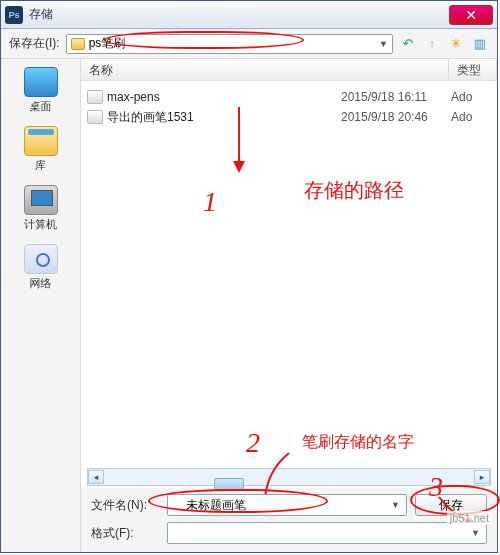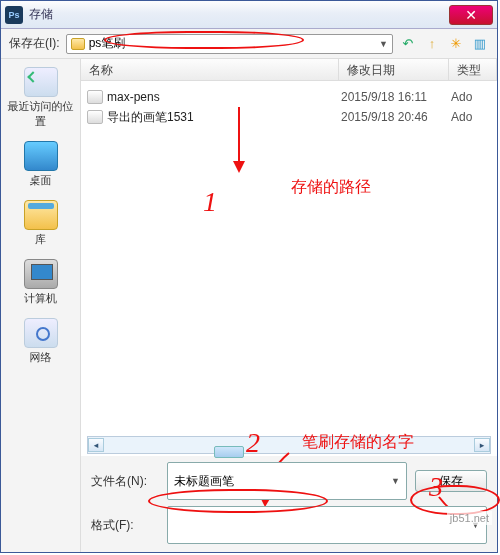--- a/index.html
+++ b/index.html
@@ -37,35 +37,35 @@
 .c-name{flex:1}.c-date{width:110px}.c-type{width:48px}
 .filelist{flex:1;position:relative;padding:6px 0}
 .frow{display:flex;align-items:center;height:20px;padding:0 6px}
 .frow .ficon{width:16px;height:14px;margin-right:4px;background:linear-gradient(#fff,#ddd);border:1px solid #bbb;border-radius:2px}
 .frow .fn{flex:1;color:#222}
 .frow .fd{width:110px;color:#555}
 .frow .ft{width:40px;color:#555}
 .annot{position:absolute;color:#e11;pointer-events:none}
 .a1-arrow{left:148px;top:26px}
 .a1-arrow svg{overflow:visible}
-.a1-text{left:210px;top:96px;font-size:16px}
+.a1-text{left:223px;top:96px;font-size:20px}
 .a1-num{left:122px;top:105px;font-size:28px;font-style:italic;font-family:serif}
 .a2-num{left:165px;top:346px;font-size:28px;font-style:italic;font-family:serif}
 .a2-text{left:221px;top:351px;font-size:16px}
 .a2-arrow{left:178px;top:370px}
 .a3-num{left:348px;top:390px;font-size:28px;font-style:italic;font-family:serif}
 .a3-arrow{left:352px;top:414px}
 .hscroll{height:18px;border:1px solid #bcd;background:#eaf3fb;display:flex;align-items:center;margin:2px 6px}
 .hscroll .btn{width:16px;height:14px;background:linear-gradient(#f8fbff,#d7e6f5);border:1px solid #acd;display:flex;align-items:center;justify-content:center;color:#357;font-size:9px}
 .hscroll .track{flex:1;position:relative}
 .hscroll .thumb{position:absolute;left:110px;top:1px;width:30px;height:12px;background:linear-gradient(#cfe6fb,#a7cdee);border:1px solid #7bb;border-radius:2px}
 .bottom{padding:6px 10px 8px;background:#f4f4f4;display:flex;flex-direction:column;gap:6px}
 .brow{display:flex;align-items:center;gap:8px}
 .brow .bl{width:68px;color:#333}
-.brow .bcombo{flex:1;height:38px;border:1px solid #8aa;background:#fff;border-radius:2px;display:flex;align-items:center;padding:0 6px;position:relative}
+.brow .bcombo{flex:1;height:22px;border:1px solid #8aa;background:#fff;border-radius:2px;display:flex;align-items:center;padding:0 18px;position:relative}
 .brow .bcombo .arrow{position:absolute;right:6px;color:#555;font-size:9px}
 .brow .bbtn{width:72px;height:22px;border:1px solid #8aa;background:linear-gradient(#fdfdfd,#e7e7e7);border-radius:3px;display:flex;align-items:center;justify-content:center}
 .redcirc2{position:absolute;left:148px;top:489px;width:180px;height:24px;border:2px solid #e11;border-radius:50%/55%;pointer-events:none}
 .redcirc3{position:absolute;left:410px;top:485px;width:90px;height:30px;border:2px solid #e11;border-radius:50%/55%;pointer-events:none}
 .watermark{position:absolute;right:8px;bottom:30px;color:#999;font-size:11px;background:rgba(255,255,255,.7);padding:1px 3px}
 </style>
 </head>
 <body>
 
 <div class="window">
@@ -84,45 +84,40 @@
     </div>
     <span class="tbicn back">↶</span>
     <span class="tbicn up">↑</span>
     <span class="tbicn new">✳</span>
     <span class="tbicn view">▥</span>
   </div>
 
   <div class="content">
     <div class="sidebar">
       <div class="sitem">
-          <div class="ic recent"></div>
-          <div class="txt">最近访问的位置</div>
-        </div>
-      <div class="sitem">
           <div class="ic desk"></div>
           <div class="txt">桌面</div>
         </div>
       <div class="sitem">
           <div class="ic lib"></div>
           <div class="txt">库</div>
         </div>
       <div class="sitem">
           <div class="ic pc"></div>
           <div class="txt">计算机</div>
         </div>
       <div class="sitem">
           <div class="ic net"></div>
           <div class="txt">网络</div>
         </div>
     </div>
 
     <div class="main">
       <div class="colhdr">
         <div class="c-name">名称</div>
-        <div class="c-date">修改日期</div>
         <div class="c-type">类型</div>
       </div>
       <div class="filelist">
         <div class="frow">
           <div class="ficon"></div>
           <div class="fn">max-pens</div>
           <div class="fd">2015/9/18 16:11</div>
           <div class="ft">Ado</div>
         </div>
         <div class="frow">

